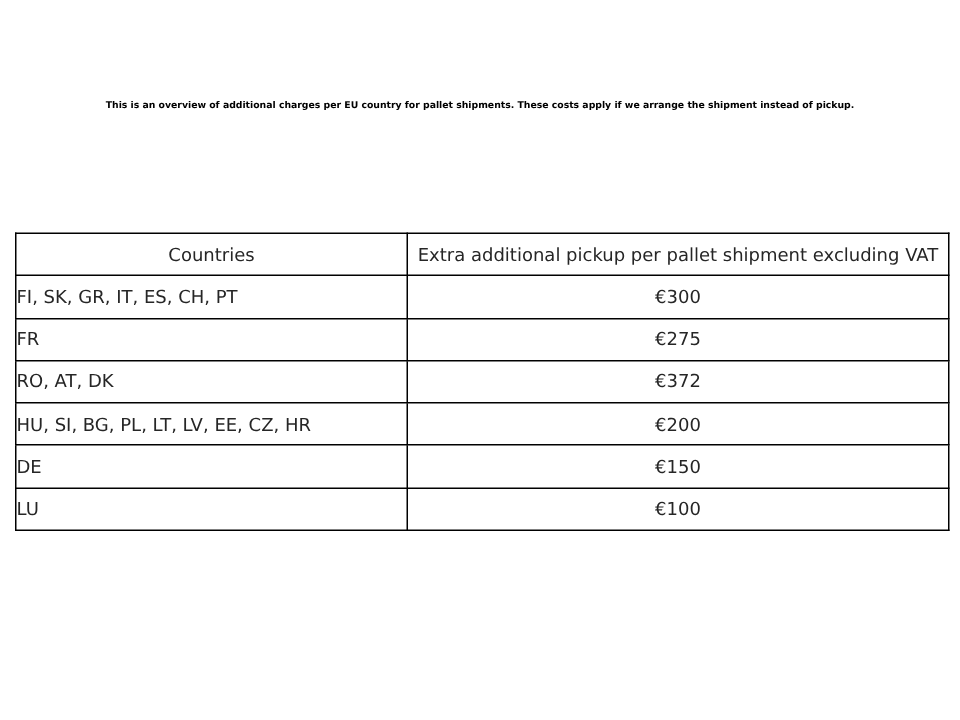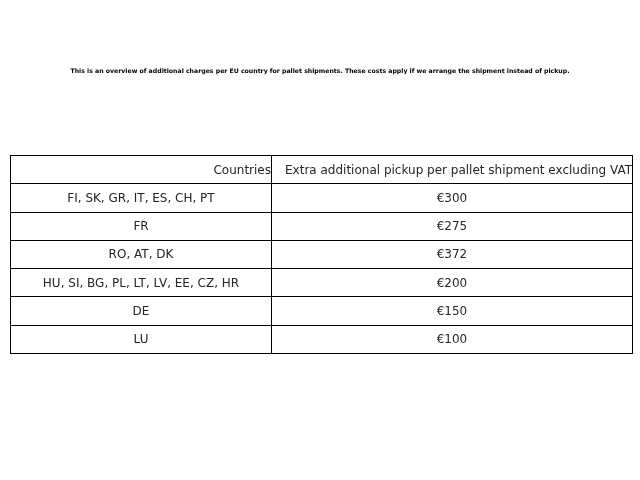--- a/index.html
+++ b/index.html
@@ -42,22 +42,22 @@
   }
   table.charges td, table.charges th {
     border: 1.5px solid #000000;
     padding: 0;
     vertical-align: middle;
     font-weight: normal;
     white-space: nowrap;
     overflow: hidden;
   }
   table.charges tr { height: 28.28px; }
-  th.hdr { text-align: right; }
-  td.countries-cell { text-align: center; padding-left: 24px; }
+  th.hdr { text-align: center; }
+  td.countries-cell { text-align: left; padding-left: 24px; }
   td.cost-cell { text-align: center; padding-left: 32px; }
 </style>
 </head>
 <body>
 
 <div class="page">
 
   <div class="note">This is an overview of additional charges per EU country for pallet shipments. These costs apply if we arrange the shipment instead of pickup.</div>
 
   <table class="charges">

